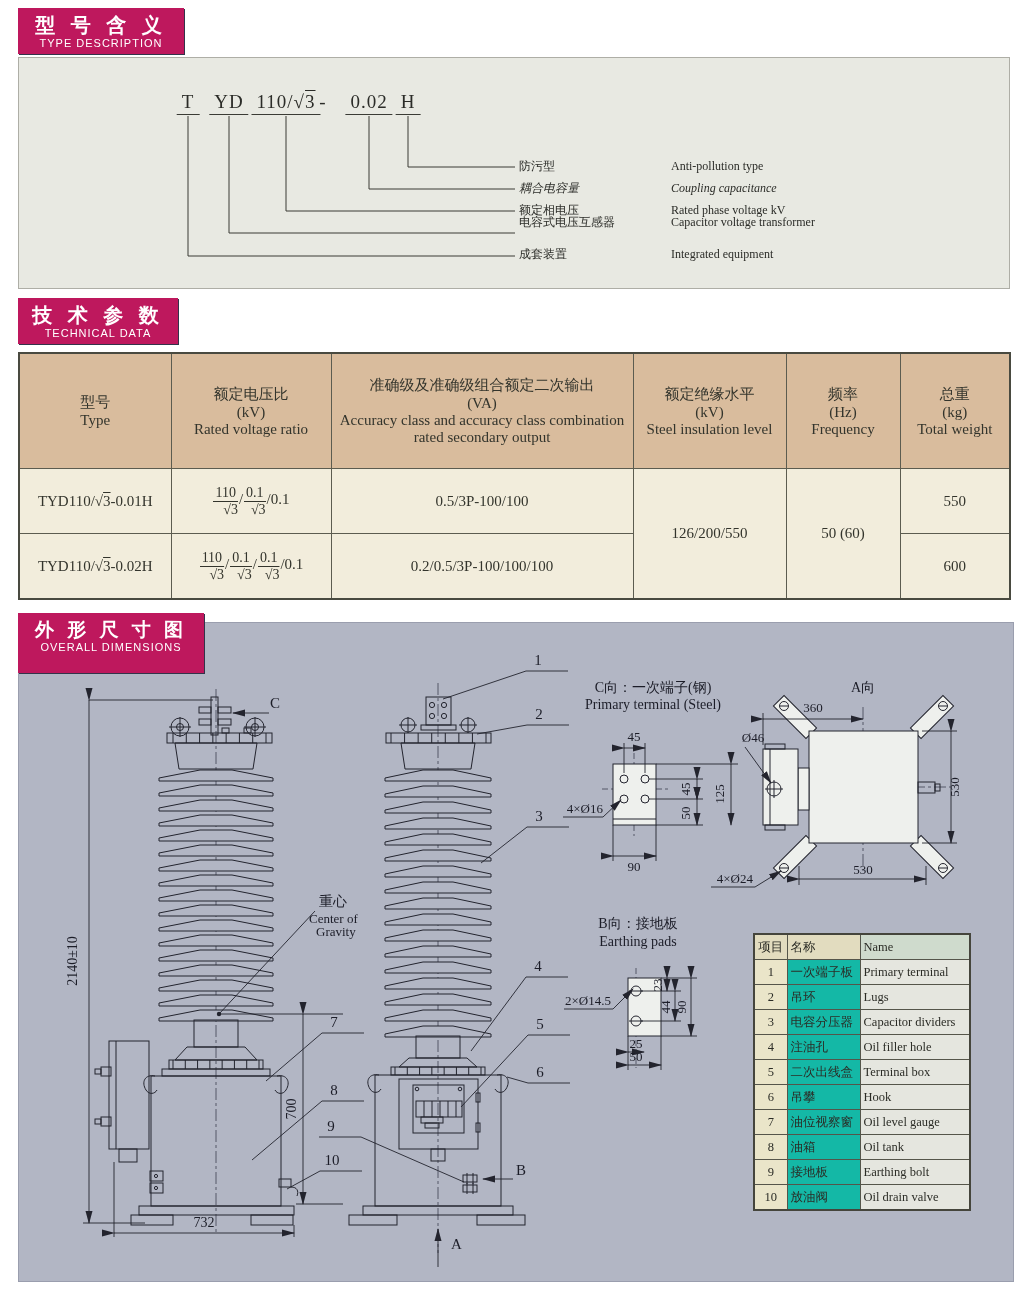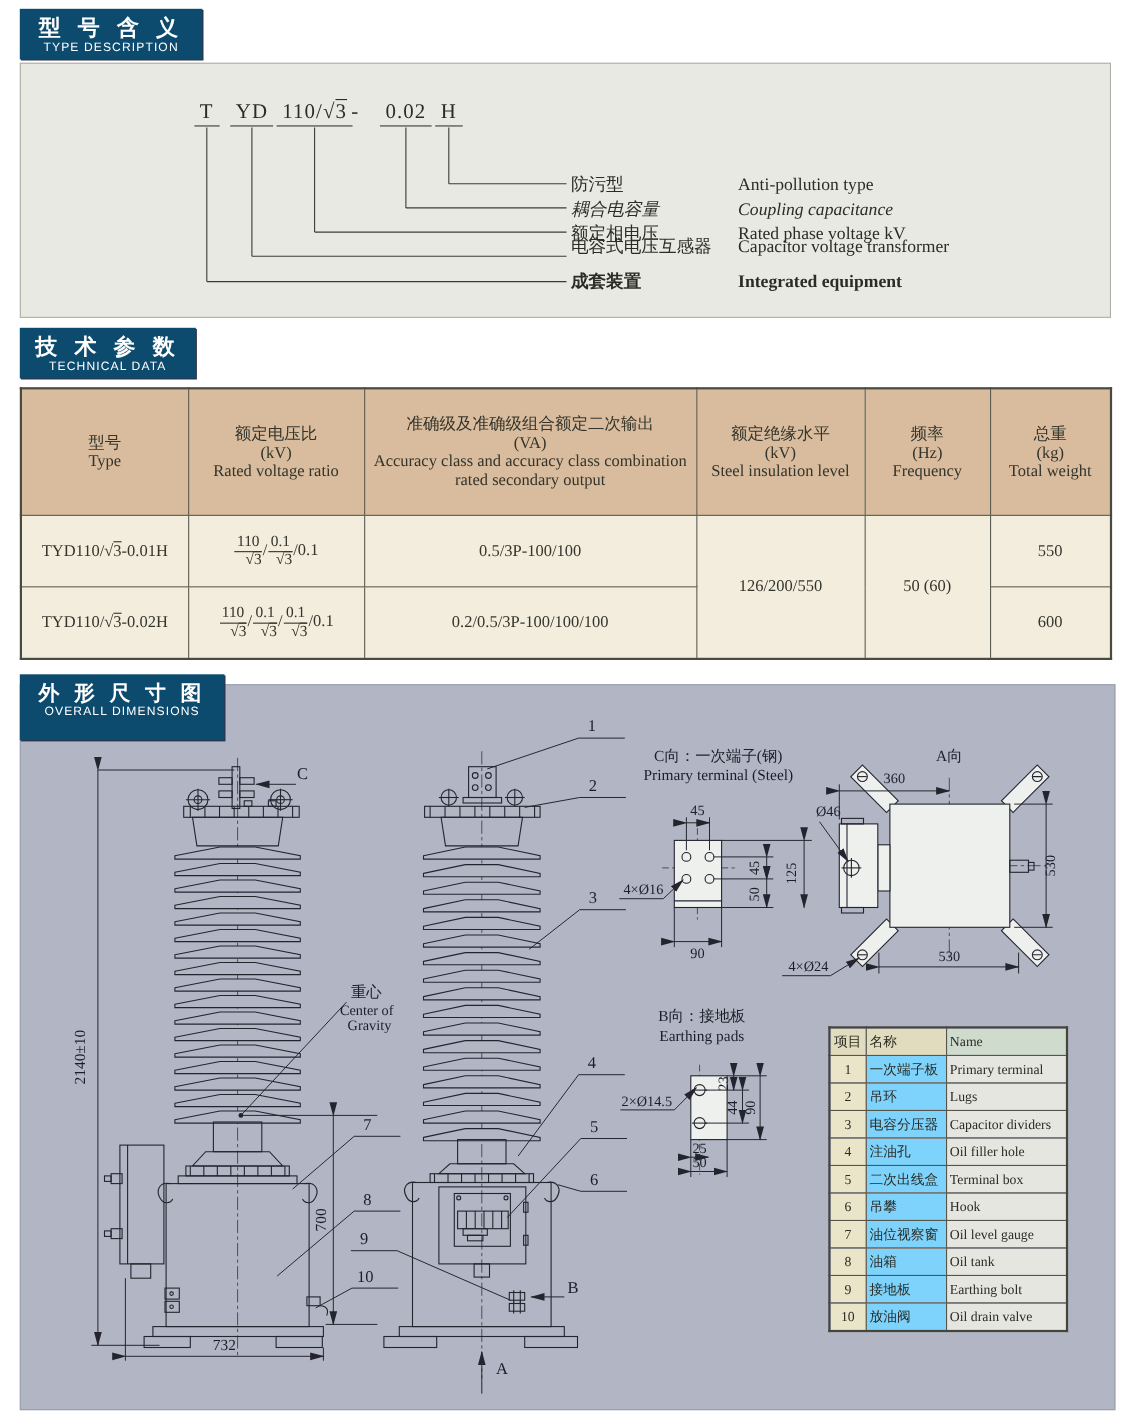--- a/index.html
+++ b/index.html
@@ -1,29 +1,29 @@
 <!DOCTYPE html>
 <html><head>
 <meta charset="utf-8">
 <style>
   html,body{margin:0;padding:0}
   body{width:1025px;height:1298px;position:relative;background:#ffffff;
        font-family:"Liberation Serif",serif;color:#2b2c28;overflow:hidden}
   .abs{position:absolute}
   
-  .badge{position:absolute;background:#0c4a6e;color:#fff;text-align:center;
+  .badge{position:absolute;background:#be185d;color:#fff;text-align:center;
          font-family:"Liberation Sans",sans-serif;box-shadow:1px 1px 0 #33334a}
   .badge .zh{font-size:20px;font-weight:bold;letter-spacing:5px;margin-top:4px}
   .badge .en{font-size:11px;letter-spacing:1px;margin-top:-2px}
   
   #panel-type{left:18px;top:57px;width:990px;height:230px;background:#e8e9e2;border:1px solid #aeaea6}
   .tok{position:absolute;transform:translateX(-50%);font-size:19px;letter-spacing:1px;
        padding:0 5px 1px 5px;border-bottom:1px solid #3a3b35;white-space:nowrap}
   .tok.nou{border-bottom:none}
-  .meaning-row{position:absolute;white-space:nowrap;font-size:16px}
+  .meaning-row{position:absolute;white-space:nowrap;font-size:12px}
   .meaning-row .zh{display:inline-block;width:152px}
   .meaning-row .en{display:inline-block}
   
   #tech-table{left:18px;top:352px;width:991px;border-collapse:collapse;table-layout:fixed;
               font-size:15px;color:#33342c}
   #tech-table th,#tech-table td{border:1px solid #5c5c50;text-align:center;vertical-align:middle;
               font-weight:normal;padding:2px}
   #tech-table{border:2px solid #494a40}
   #tech-table th{background:#d9bc9d;height:110px}
   #tech-table td{background:#f2eddc;height:60px}
@@ -41,21 +41,21 @@
   .cl{stroke:#3c3f50;stroke-dasharray:12 3 3 3;stroke-width:0.8;fill:none}
   .dsh{stroke:#3c3f50;stroke-dasharray:6 3;stroke-width:0.8;fill:none}
   .dim{stroke:#23242e;stroke-width:0.9;fill:none}
   
   #parts-table{left:753px;top:933px;width:216px;border-collapse:collapse;table-layout:fixed;
                font-size:12.5px;color:#2b2c26;border:2px solid #45453c}
   #parts-table th,#parts-table td{border:1px solid #55554a;height:24px;font-weight:normal;
                padding:0 3px;text-align:left;white-space:nowrap;overflow:hidden}
   #parts-table th{}
   #parts-table .c1{background:#eae5c9;text-align:center}
-  #parts-table .c2{background:#7dd3fc}
+  #parts-table .c2{background:#14b8a6}
   #parts-table .c3{background:#e5e6df}
   #parts-table th.c1,#parts-table th.c2{background:#e2dcbf}
   #parts-table th.c3{background:#cfdbcd}
 </style>
 </head>
 <body>
 
 <div class="badge" style="left:18px;top:8px;width:166px;height:46px">
   <div class="zh">型 号 含 义</div>
   <div class="en">TYPE DESCRIPTION</div>
@@ -80,21 +80,21 @@
       <span class="tok" style="left: 267px; top: 33px;">110/√<span class="ovl">3</span></span>
       <span class="tok nou" style="left: 304px; top: 33px;">-</span>
       <span class="tok" style="left: 350px; top: 33px;">0.02</span>
       <span class="tok" style="left: 389px; top: 33px;">H</span>
     </div>
   <div id="type-meanings">
       <div class="meaning-row" style="left: 500px; top: 100px;"><span class="zh">防污型</span><span class="en">Anti-pollution type</span></div>
       <div class="meaning-row" style="left: 500px; top: 122px; font-style: italic;"><span class="zh">耦合电容量</span><span class="en">Coupling capacitance</span></div>
       <div class="meaning-row" style="left: 500px; top: 144px;"><span class="zh">额定相电压</span><span class="en">Rated phase voltage kV</span></div>
       <div class="meaning-row" style="left: 500px; top: 156px;"><span class="zh">电容式电压互感器</span><span class="en">Capacitor voltage transformer</span></div>
-      <div class="meaning-row" style="left: 500px; top: 188px; font-weight: bold;"><span class="zh">成套装置</span><span class="en">Integrated equipment</span></div>
+      <div class="meaning-row" style="left: 500px; top: 188px;"><span class="zh">成套装置</span><span class="en">Integrated equipment</span></div>
     </div>
 </div>
 
 <div class="badge" style="left:18px;top:298px;width:160px;height:46px">
   <div class="zh">技 术 参 数</div>
   <div class="en">TECHNICAL DATA</div>
 </div>
 
 <table id="tech-table" class="abs">
   <colgroup>

